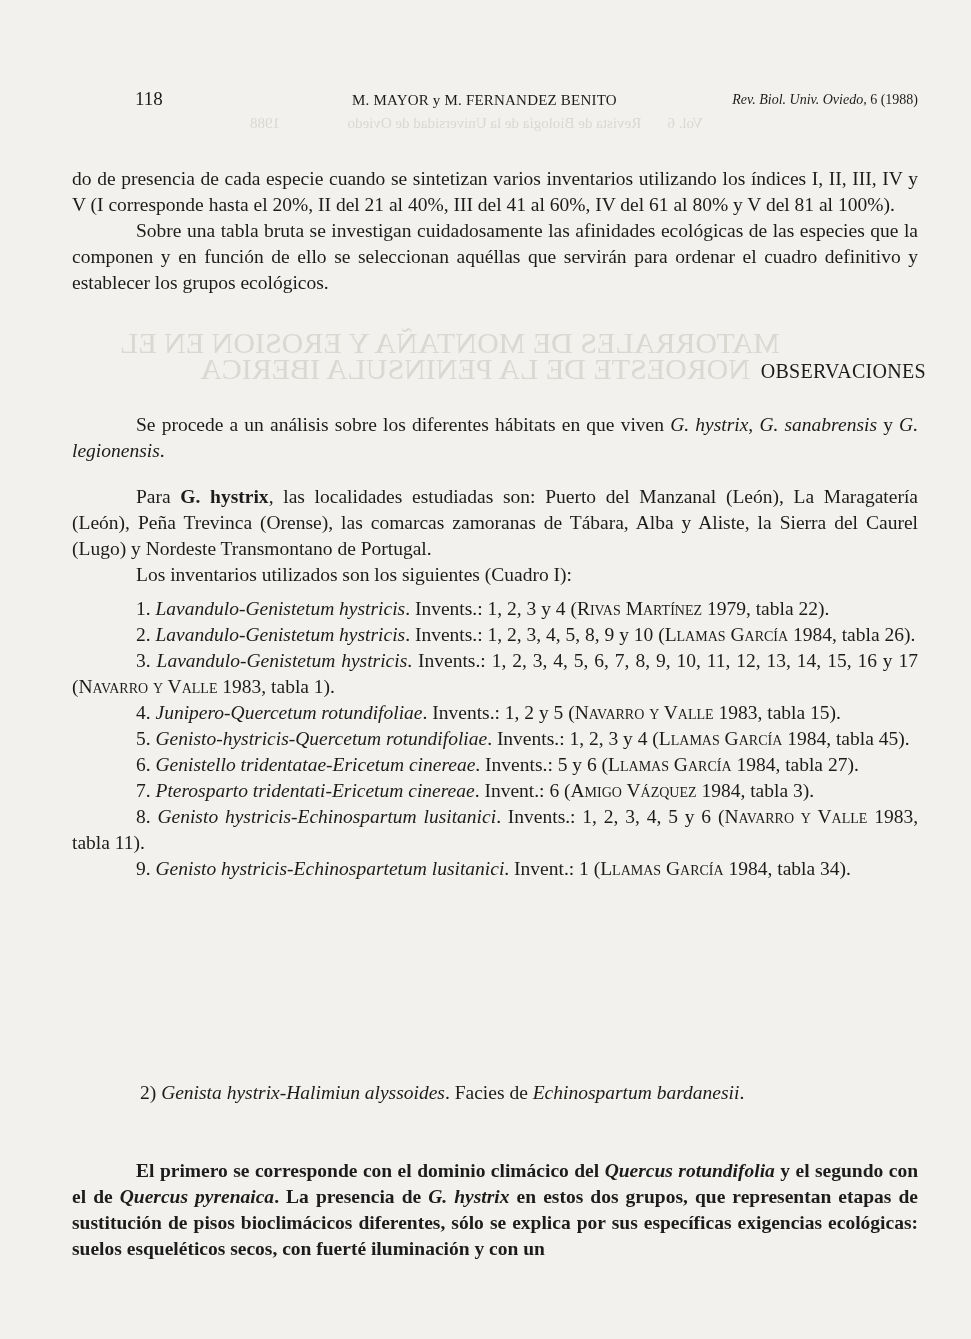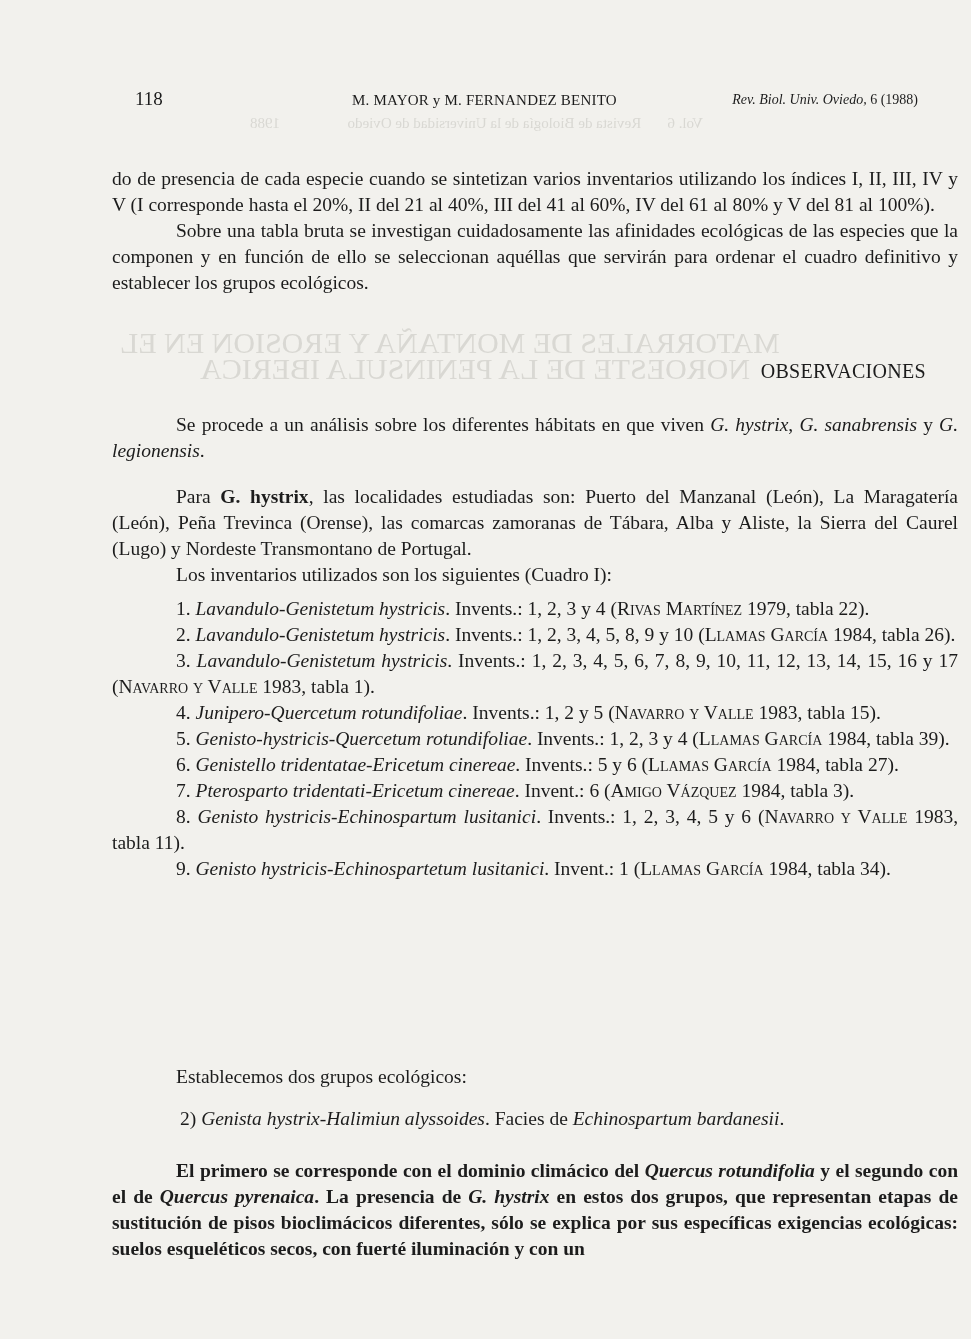--- a/index.html
+++ b/index.html
@@ -18,21 +18,21 @@
   .header {
     position:absolute; top:88px; left:72px; width:846px; height:26px;
     font-size:15px; 
   }
   .header .pnum { position:absolute; left:15px; top:0; font-size:19px;margin-left:48px; }
   .header .authors { position:absolute; left:280px; top:4px; font-size:15px; letter-spacing:0.2px; }
   .header .journal { position:absolute; right:0; top:4px; font-size:14px;text-align:right; }
   .header .journal i { font-style:italic; }
   .col {
     position:absolute; left:72px; width:846px;
-    font-size:19.5px; line-height:26px; text-align:justify;margin-left:40px;
+    font-size:19.5px; line-height:26px; text-align:justify;
   }
   p { margin:0; }
   .indent { text-indent:64px; }
   .heading {
     position:absolute; left:80px; width:846px; top:360px;
     text-align:right; font-size:20px; letter-spacing:0.3px;
   }
   i { font-style:italic; }
   .sc { font-variant:small-caps; }
   b { font-weight:bold; }
@@ -67,29 +67,28 @@
   <div class="col" style="top:484px;">
     <p class="indent"><span>Para </span><b>G. hystrix</b><span>, las localidades estudiadas son: Puerto del Manzanal (León), La Maragatería (León), Peña Trevinca (Orense), las comarcas zamoranas de Tábara, Alba y Aliste, la Sierra del Caurel (Lugo) y Nordeste Transmontano de Portugal.</span></p>
     <p class="indent">Los inventarios utilizados son los siguientes (Cuadro I):</p>
   </div>
 
   <div class="col" style="top:596px;">
     <p class="indent"><span>1.</span> <i>Lavandulo-Genistetum hystricis</i><span>. Invents.: 1, 2, 3 y 4 (</span><span class="sc">Rivas Martínez</span><span> 1979, tabla 22).</span></p>
     <p class="indent"><span>2.</span> <i>Lavandulo-Genistetum hystricis</i><span>. Invents.: 1, 2, 3, 4, 5, 8, 9 y 10 (</span><span class="sc">Llamas García</span><span> 1984, tabla 26).</span></p>
     <p class="indent"><span>3.</span> <i>Lavandulo-Genistetum hystricis</i><span>. Invents.: 1, 2, 3, 4, 5, 6, 7, 8, 9, 10, 11, 12, 13, 14, 15, 16 y 17 (</span><span class="sc">Navarro y Valle</span><span> 1983, tabla 1).</span></p>
     <p class="indent"><span>4.</span> <i>Junipero-Quercetum rotundifoliae</i><span>. Invents.: 1, 2 y 5 (</span><span class="sc">Navarro y Valle</span><span> 1983, tabla 15).</span></p>
-    <p class="indent"><span>5.</span> <i>Genisto-hystricis-Quercetum rotundifoliae</i><span>. Invents.: 1, 2, 3 y 4 (</span><span class="sc">Llamas García</span><span> 1984, tabla 39).</span></p>
+    <p class="indent"><span>5.</span> <i>Genisto-hystricis-Quercetum rotundifoliae</i><span>. Invents.: 1, 2, 3 y 4 (</span><span class="sc">Llamas García</span><span> 1984, tabla 45).</span></p>
     <p class="indent"><span>6.</span> <i>Genistello tridentatae-Ericetum cinereae</i><span>. Invents.: 5 y 6 (</span><span class="sc">Llamas García</span><span> 1984, tabla 27).</span></p>
     <p class="indent"><span>7.</span> <i>Pterosparto tridentati-Ericetum cinereae</i><span>. Invent.: 6 (</span><span class="sc">Amigo Vázquez</span><span> 1984, tabla 3).</span></p>
     <p class="indent"><span>8.</span> <i>Genisto hystricis-Echinospartum lusitanici</i><span>. Invents.: 1, 2, 3, 4, 5 y 6 (</span><span class="sc">Navarro y Valle</span><span> 1983, tabla 11).</span></p>
     <p class="indent"><span>9.</span> <i>Genisto hystricis-Echinospartetum lusitanici</i><span>. Invent.: 1 (</span><span class="sc">Llamas García</span><span> 1984, tabla 34).</span></p>
   </div>
 
   <div class="col" style="top:1064px;">
-    <p class="indent">Establecemos dos grupos ecológicos:</p>
     <div style="height:16px"></div>
     <p class="group"><span>2)</span> <i>Genista hystrix-Halimiun alyssoides</i><span>. Facies de </span><i>Echinospartum bardanesii</i><span>.</span></p>
   </div>
 
   <div class="col" style="top:1158px;font-weight:bold;">
     <p class="indent"><span>El primero se corresponde con el dominio climácico del </span><i>Quercus rotundifolia</i><span> y el segundo con el de </span><i>Quercus pyrenaica</i><span>. La presencia de </span><i>G. hystrix</i><span> en estos dos grupos, que representan etapas de sustitución de pisos bioclimácicos diferentes, sólo se explica por sus específicas exigencias ecológicas: suelos esqueléticos secos, con fuerté iluminación y con un</span></p>
   </div>
 
 </div>
 

